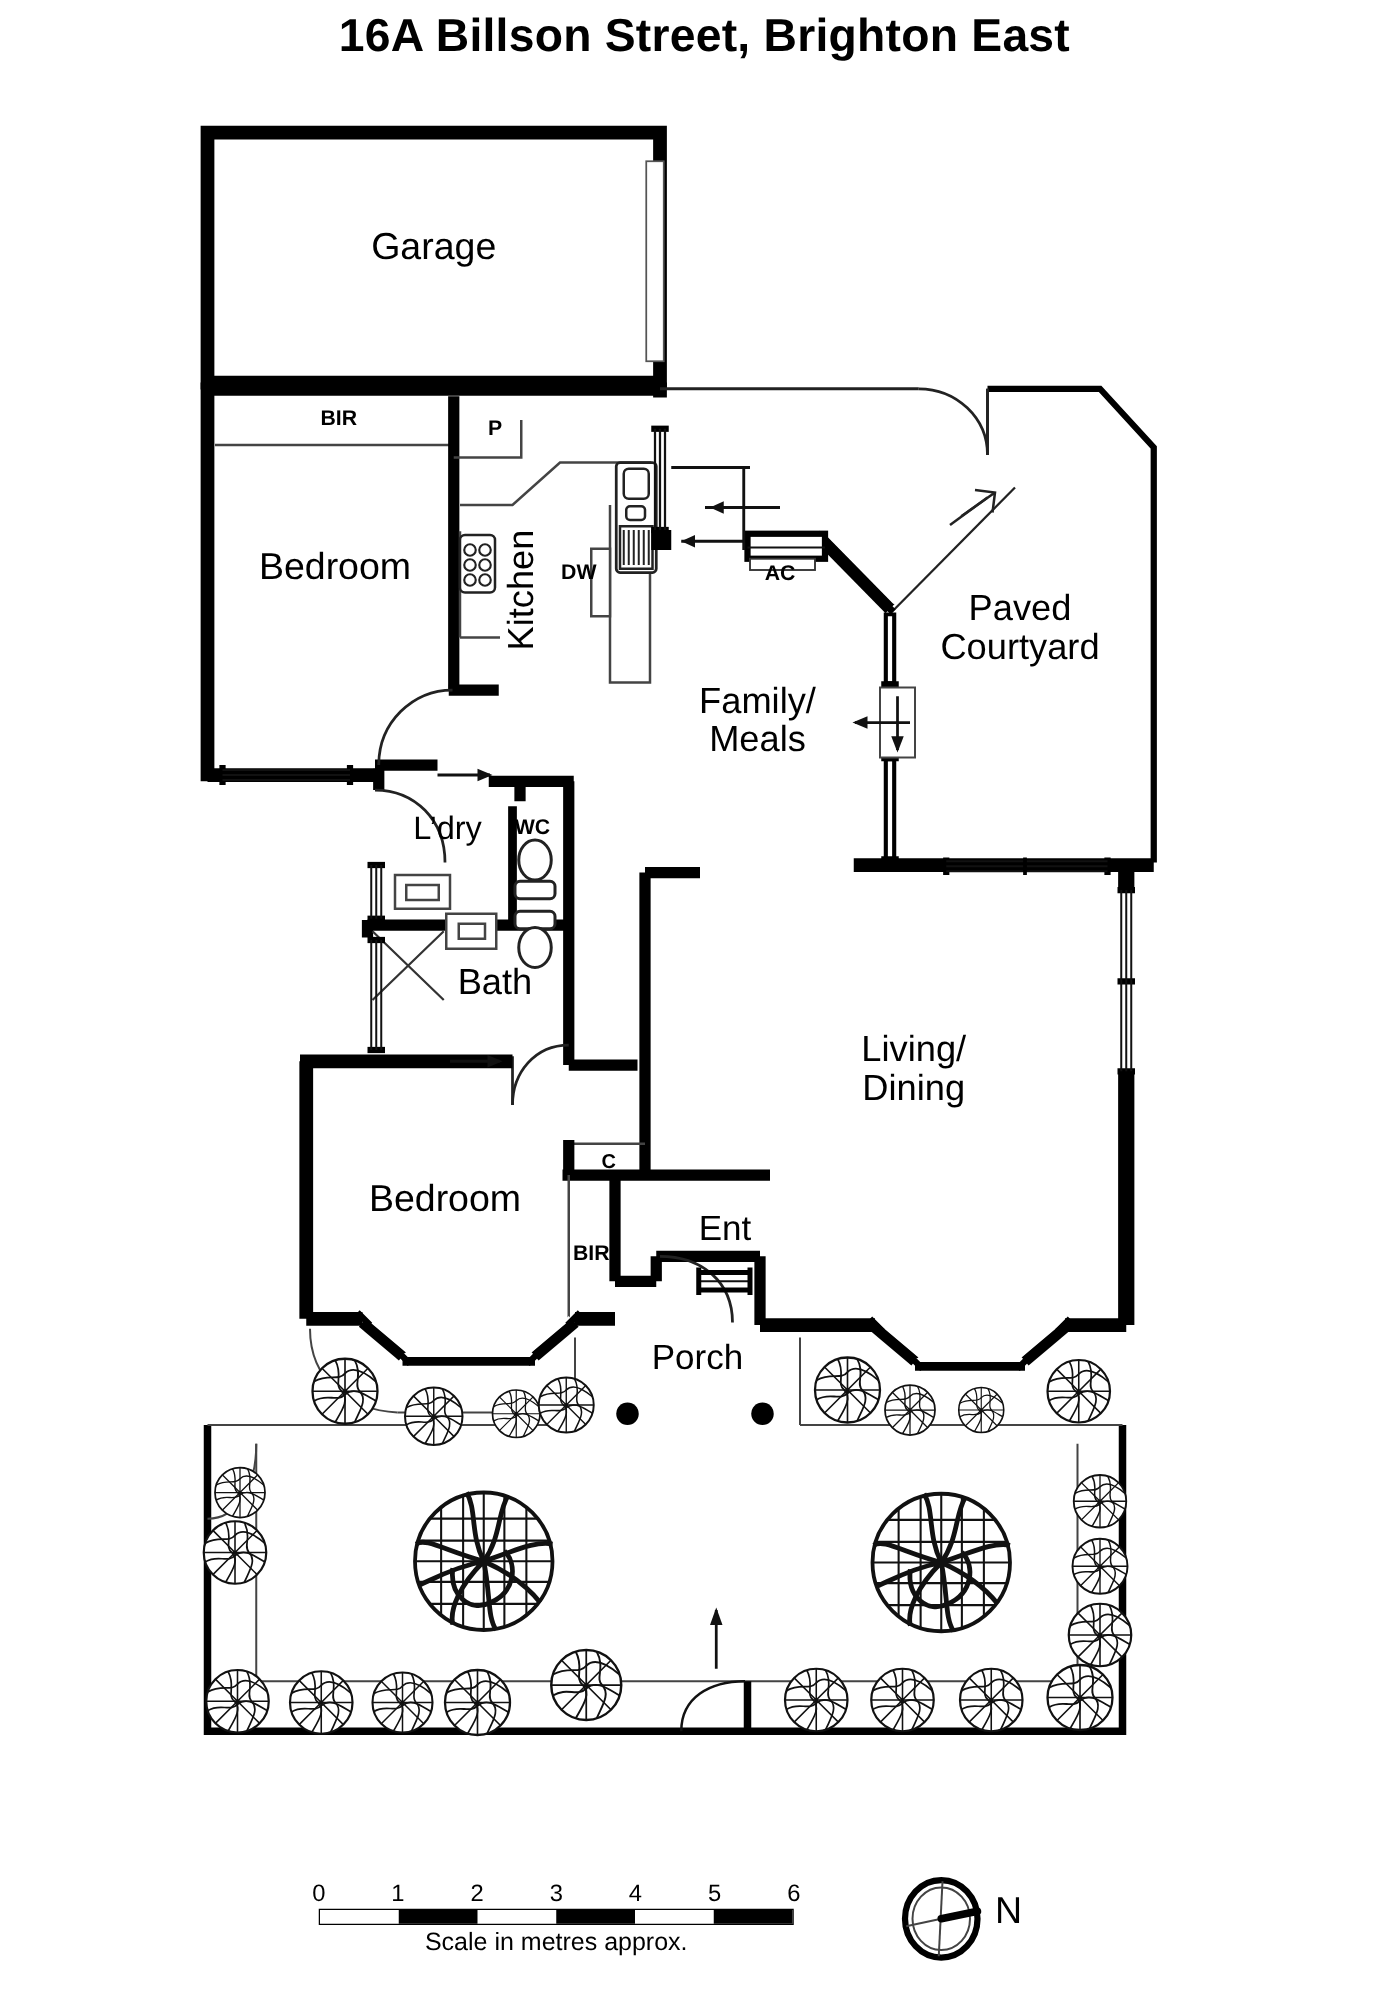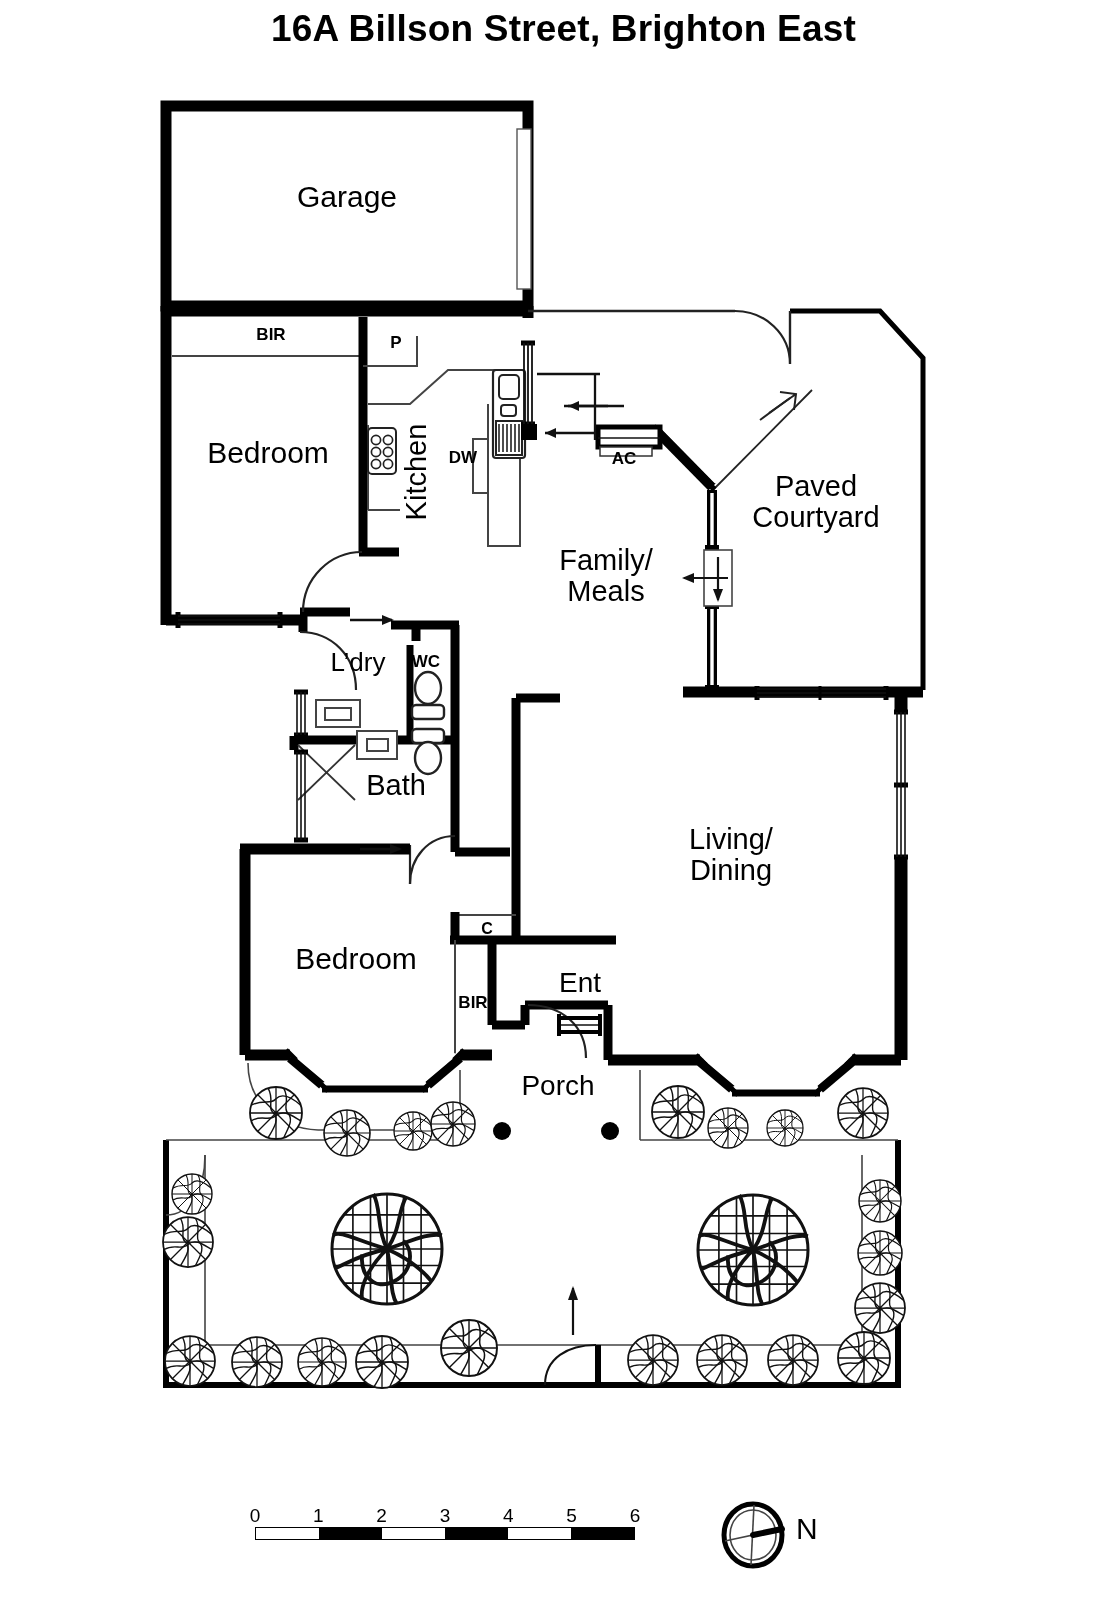--- a/index.html
+++ b/index.html
@@ -361,20 +361,21 @@
     <span style="left:50%">3</span>
     <span style="left:66.666%">4</span>
     <span style="left:83.333%">5</span>
     <span style="left:100%">6</span>
   </div>
   <div class="sc-bar">
     <i style="left:16.666%;width:16.667%"></i>
     <i style="left:50%;width:16.667%"></i>
     <i style="left:83.333%;width:16.667%"></i>
   </div>
+  <div class="sc-cap">Scale in metres approx.</div>
 </div>
 
 <div id="compass">
   <svg width="74" height="74" viewBox="0 0 74 74" xmlns="http://www.w3.org/2000/svg">
     <ellipse cx="35" cy="37" rx="29" ry="31" fill="#fff" stroke="#000" stroke-width="5"></ellipse>
     <ellipse cx="35" cy="37" rx="23" ry="25" fill="none" stroke="#444" stroke-width="1.6"></ellipse>
     <path d="M36 7 L33 67" stroke="#444" stroke-width="1.6"></path>
     <path d="M7 43 L63 31" stroke="#444" stroke-width="1.6"></path>
     <path d="M35 37 L64 31" stroke="#000" stroke-width="6" stroke-linecap="round"></path>
   </svg>

